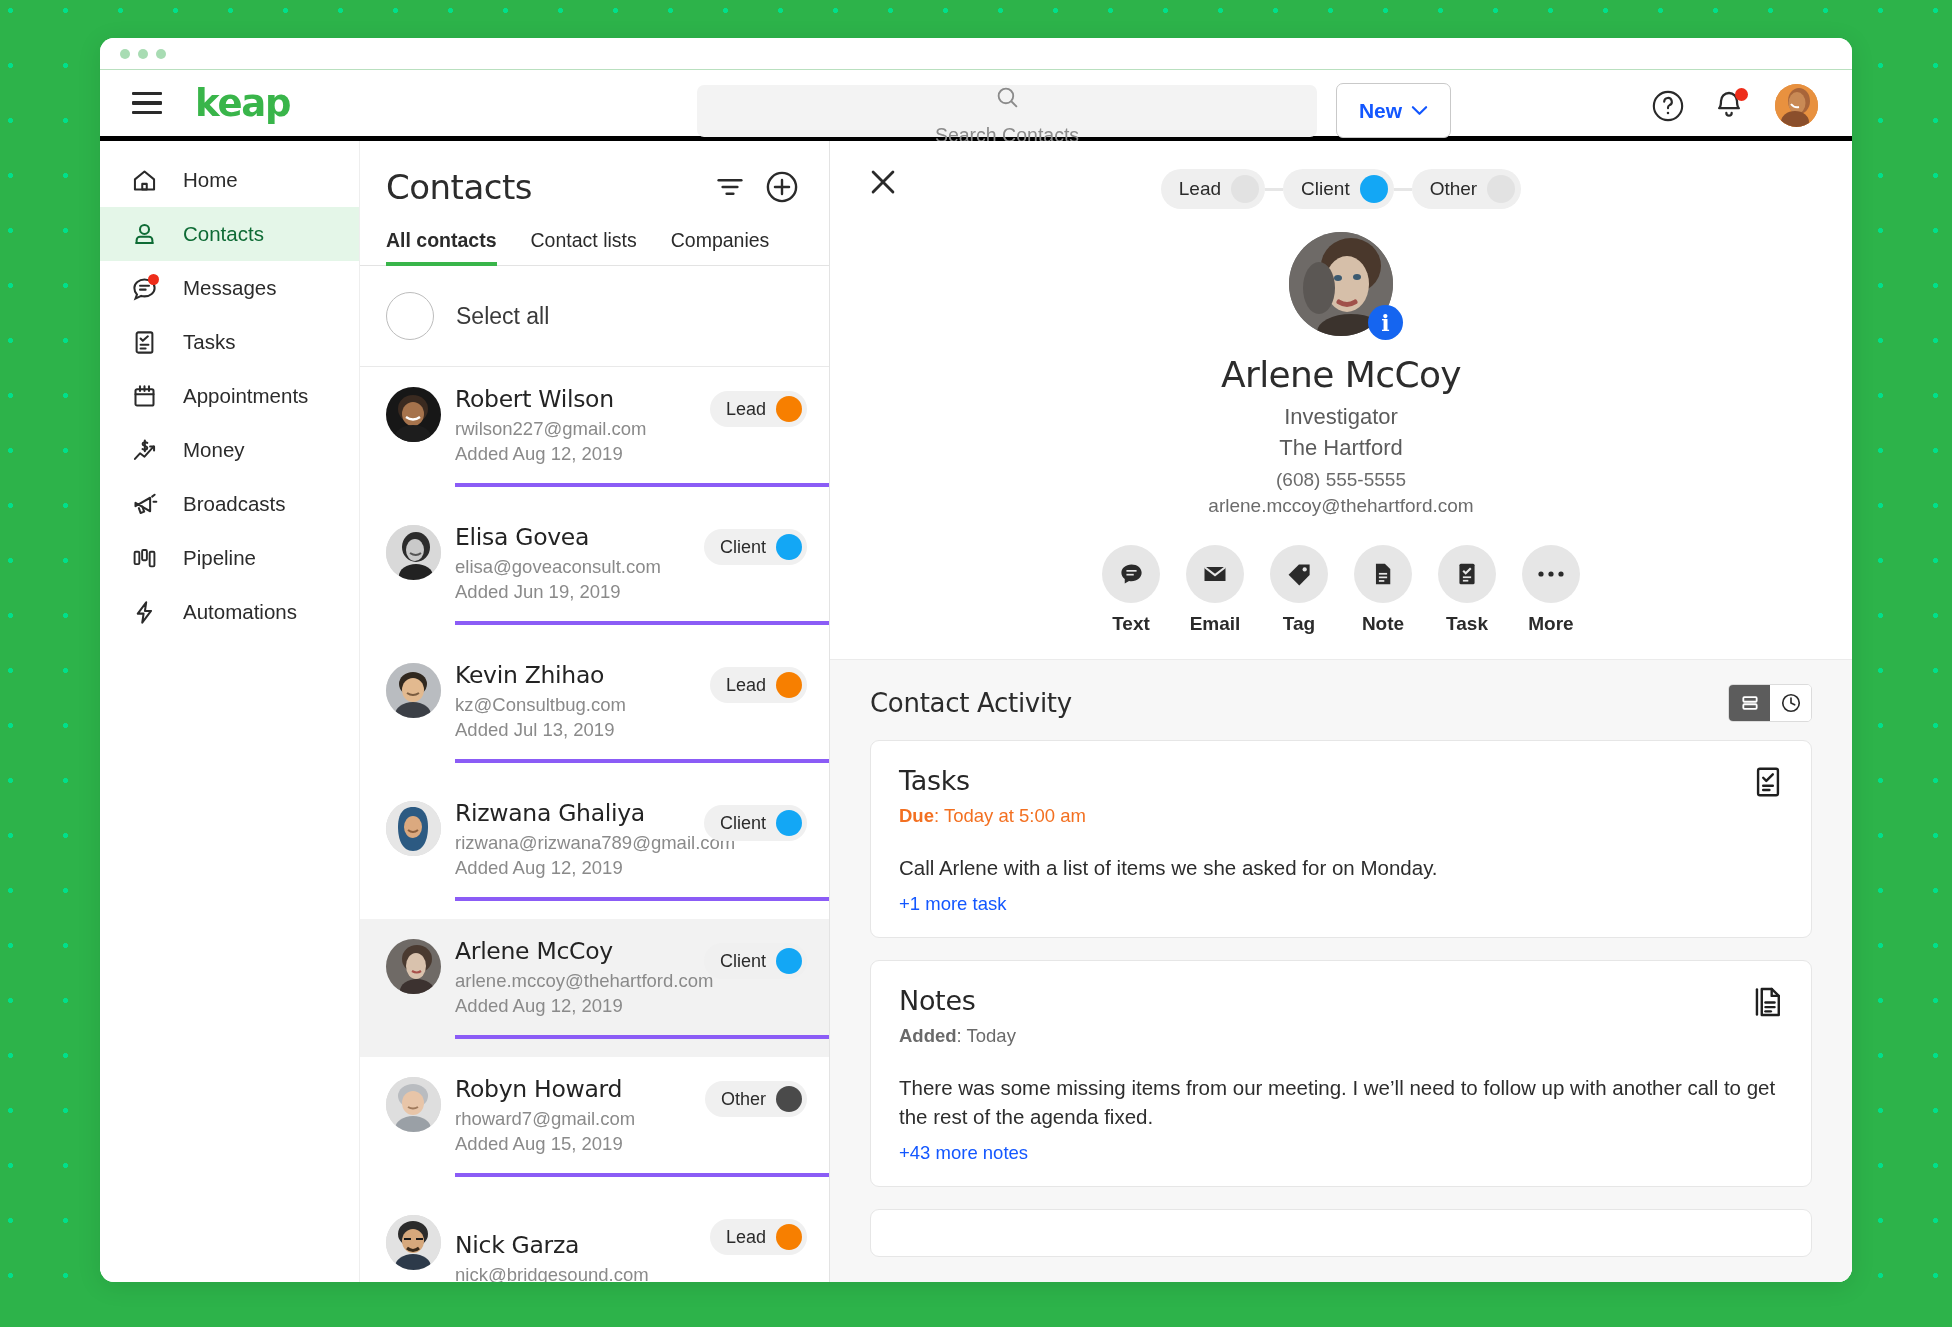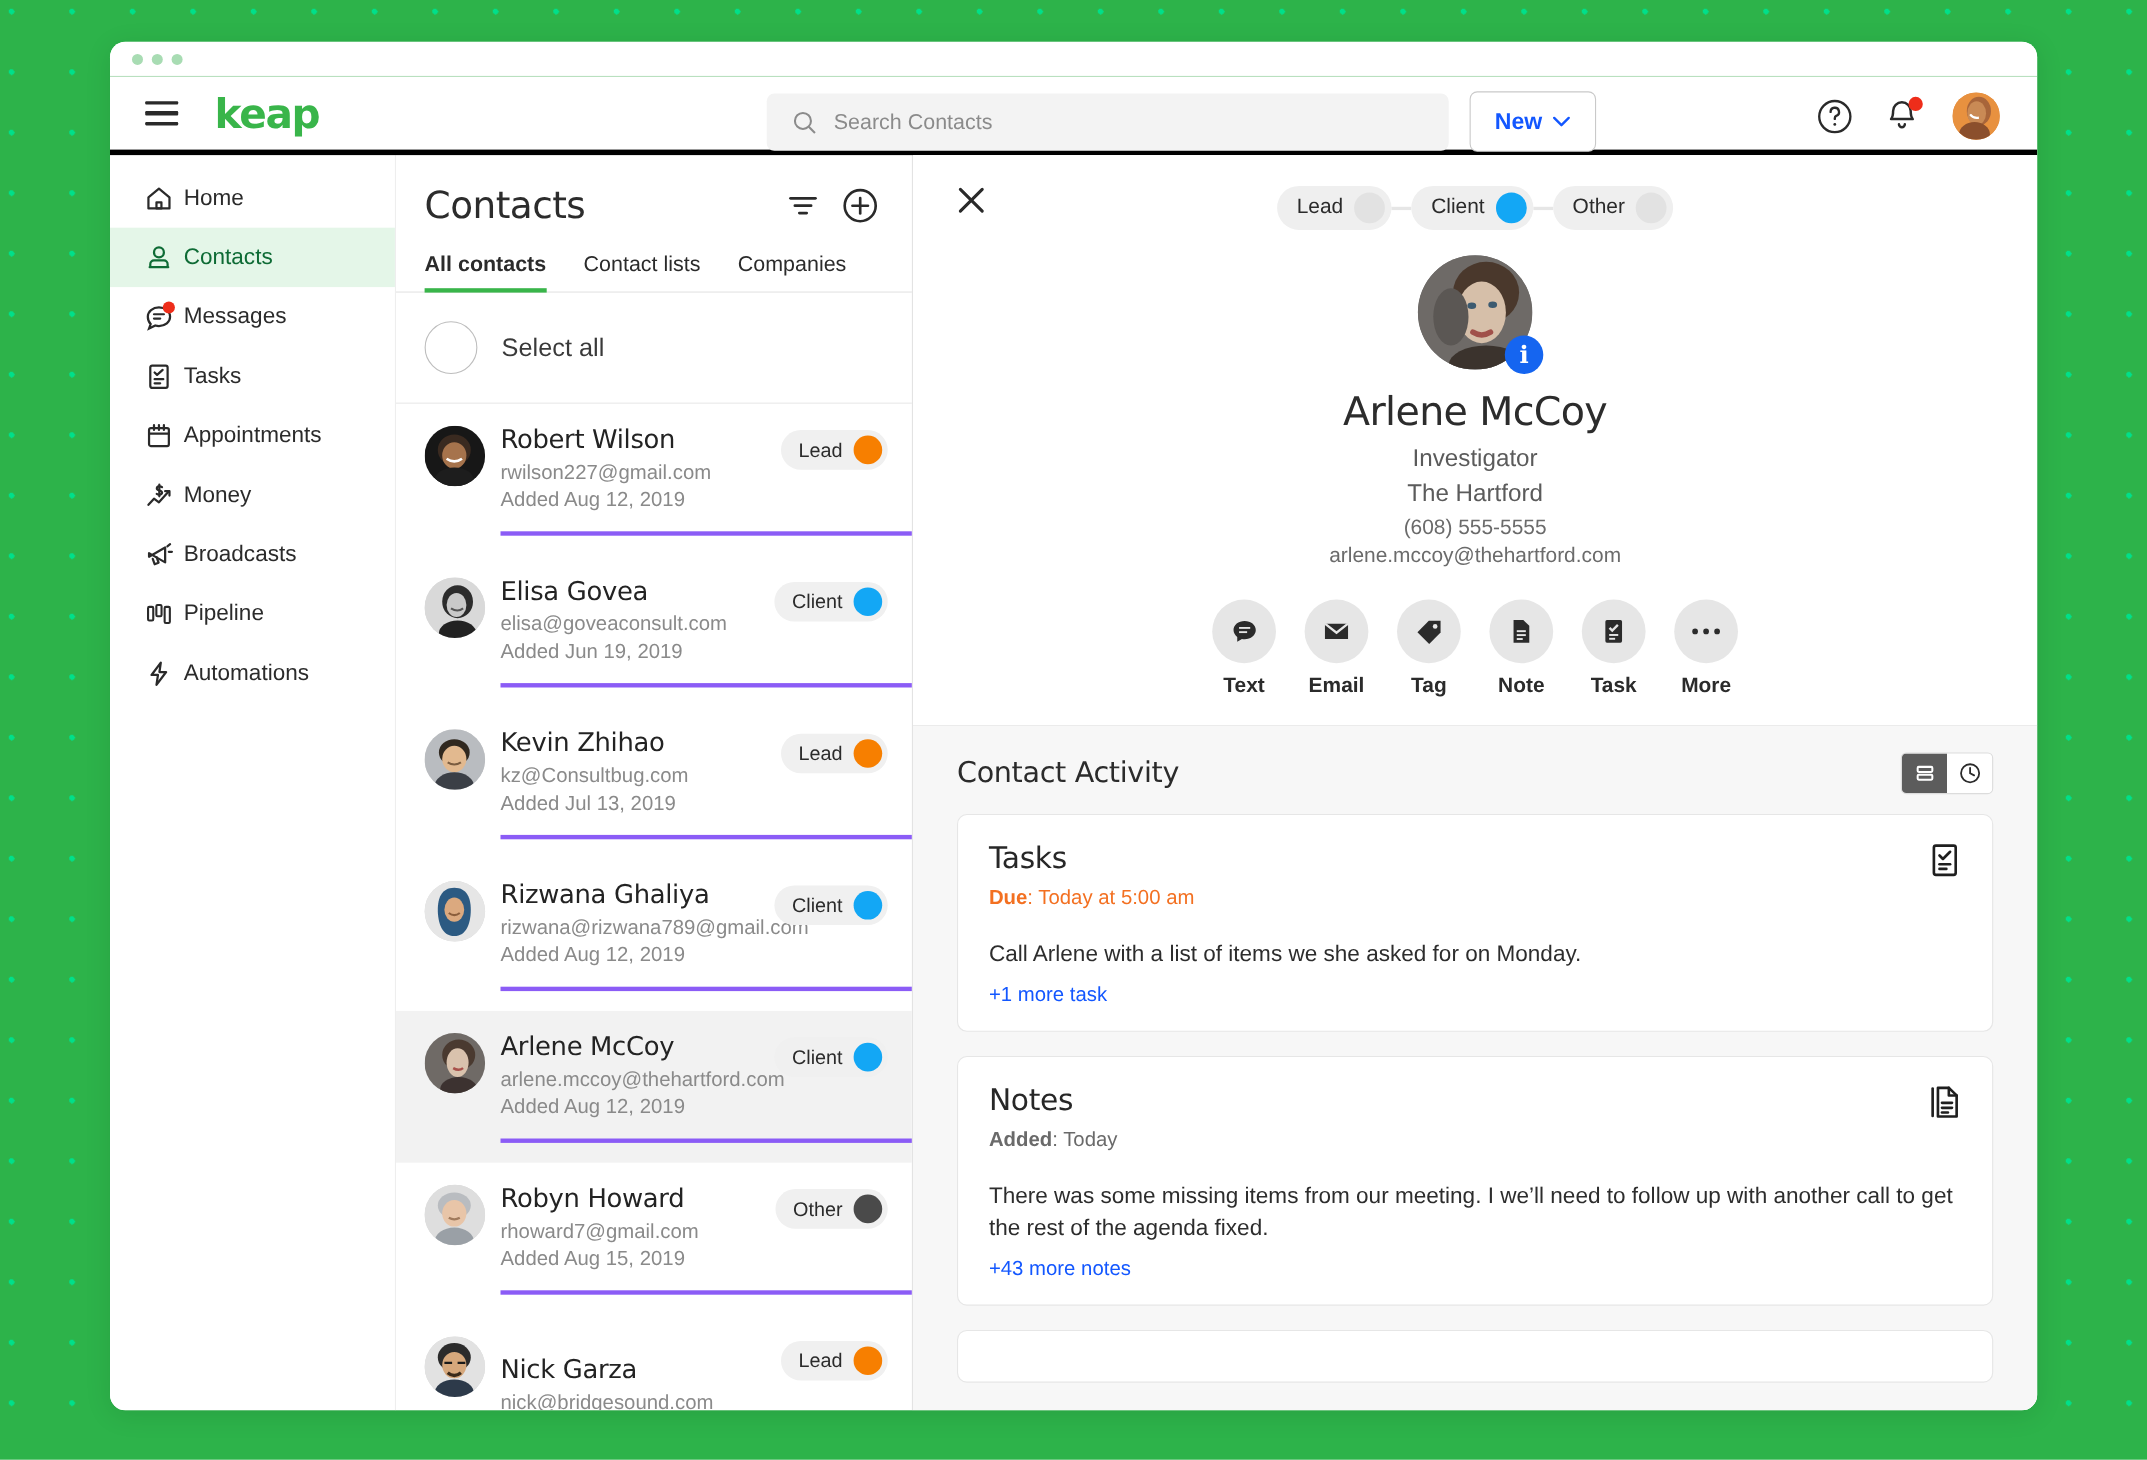--- a/index.html
+++ b/index.html
@@ -56,20 +56,21 @@
     font-size: 37px; font-weight: bold; color: #39b54a;
     letter-spacing: -1.2px; line-height: 1;
     font-family: "DejaVu Sans", sans-serif;
   }
   #searchbox {
     position: absolute; left: 597px; top: 15px;
     width: 620px; height: 52px;
     background: #f3f3f3; border-radius: 7px;
     display: flex; align-items: center; gap: 14px;
     padding: 0 22px;
+    flex-direction: column;
   }
   #searchbox .placeholder { color: #8b8b8b; font-size: 19.5px; }
   #newbtn {
     position: absolute; left: 1236px; top: 13px;
     width: 115px; height: 55px;
     border: 1.5px solid #c9c9c9; border-radius: 7px;
     background: #fff;
     display: flex; align-items: center; justify-content: center; gap: 9px;
     cursor: pointer;
   }
@@ -89,21 +90,21 @@
     background: #e08a3c;
   }
 
   
   #body { flex: 1; display: flex; min-height: 0; }
 
   
   #sidebar { width: 260px; flex: 0 0 260px; background: #fff; padding-top: 12px;
              border-right: 1px solid #eee; }
   .navitem {
-    height: 54px; display: flex; align-items: center; gap: 9px;
+    height: 54px; display: flex; align-items: center; gap: 25px;
     padding-left: 30px; cursor: pointer; position: relative;
   }
   .navitem .nlabel { font-size: 20.5px; color: #2b2b2b; }
   .navitem.active { background: #e4f6e8; }
   .navitem.active .nlabel { color: #0e6b35; }
   .navicon { width: 28px; height: 28px; position: relative; flex: 0 0 28px;
              display:flex; align-items:center; justify-content:center; }
   .navicon .badge {
     position: absolute; width: 11px; height: 11px; border-radius: 50%;
     background: #ee2d1a; right: -1px; top: 0px;

